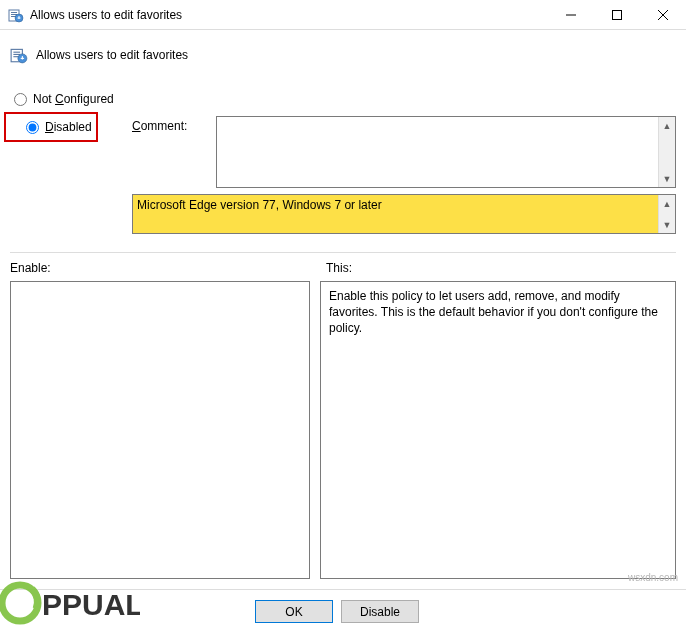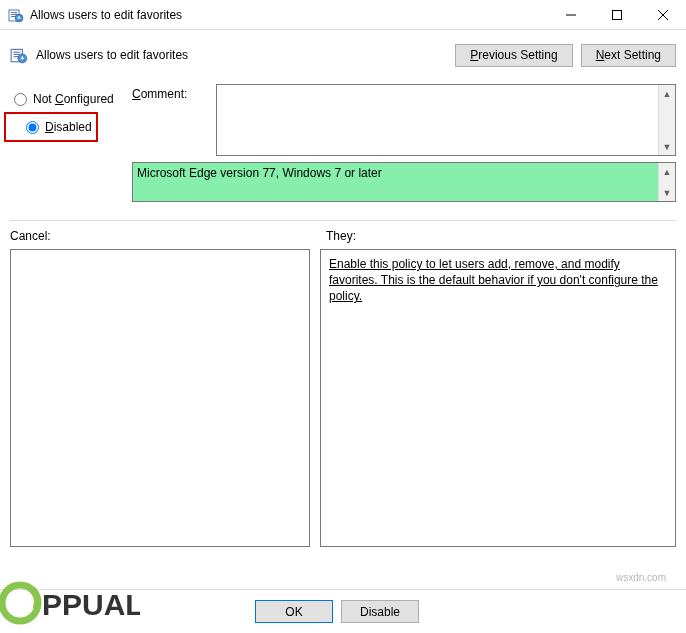--- a/index.html
+++ b/index.html
@@ -75,41 +75,41 @@
       padding: 0 4px;
       cursor: pointer;
     }
     .radio-row input { margin-right: 6px; }
     .highlight-box {
       border: 2px solid #d40000;
       margin-left: -6px;
       padding-left: 16px;
       width: 94px;
     }
-    .fields-column { flex: 1; }
+    .fields-column { flex: 1; margin-top: 32px; }
     .field-row { display: flex; margin-bottom: 6px; }
     .field-label {
       width: 84px;
       flex-shrink: 0;
       padding-top: 3px;
     }
     .multiline {
       flex: 1;
       border: 1px solid #7a7a7a;
       background: #fff;
       position: relative;
       font-family: inherit;
       font-size: 12px;
       padding: 3px 20px 3px 4px;
       resize: none;
     }
     .comment-box { height: 72px; }
     .supported-box {
       height: 40px;
-      background: #86efac;
+      background: #fde047;
       color: #000;
     }
     .scroll-col {
       position: absolute;
       right: 0; top: 0; bottom: 0;
       width: 17px;
       background: #f0f0f0;
       border-left: 1px solid #ddd;
       display: flex;
       flex-direction: column;
@@ -132,21 +132,21 @@
     .panel {
       border: 1px solid #7a7a7a;
       background: #fff;
       height: 298px;
       padding: 6px 8px;
       font-size: 12px;
       overflow: auto;
     }
     .options-panel { width: 300px; }
     .help-panel { flex: 1; line-height: 1.35; }
-    .help-panel p { margin-bottom: 12px; text-decoration: underline; }
+    .help-panel p { margin-bottom: 12px; }
     .footer {
       position: absolute;
       bottom: 0; left: 0; right: 0;
       height: 44px;
       border-top: 1px solid #ddd;
       display: flex;
       align-items: center;
       justify-content: center;
       padding-right: 12px;
       gap: 8px;
@@ -164,21 +164,21 @@
     .footer-btn.primary { border: 1px solid #0078d7; }
     .watermark-left {
       position: absolute;
       left: 0; bottom: 0;
       width: 140px; height: 64px;
       pointer-events: none;
       opacity: 0.92;
     }
     .watermark-right {
       position: absolute;
-      right: 20px; bottom: 50px;
+      right: 8px; bottom: 50px;
       font-size: 10px;
       color: #b7b7b7;
       pointer-events: none;
     }
     .u { text-decoration: underline; }
   </style>
 </head>
 <body>
 
 <div class="titlebar">
@@ -222,24 +222,20 @@
         <rect x="1" y="3" width="10" height="11" fill="#fff" stroke="#5a7aa5" stroke-width="1"></rect>
         <rect x="3" y="5" width="6" height="1" fill="#5a7aa5"></rect>
         <rect x="3" y="7" width="6" height="1" fill="#5a7aa5"></rect>
         <rect x="3" y="9" width="6" height="1" fill="#5a7aa5"></rect>
         <circle cx="11" cy="11" r="4" fill="#4a90d9" stroke="#2b5b8f" stroke-width="0.5"></circle>
         <rect x="10.5" y="9" width="1" height="3" fill="#fff"></rect>
         <rect x="9.5" y="10.5" width="3" height="1" fill="#fff"></rect>
       </svg>
     </span>
     <span class="header-title">Allows users to edit favorites</span>
-    <div class="nav-buttons">
-      <button class="nav-btn"><span class="u">P</span><span>revious Setting</span></button>
-      <button class="nav-btn"><span class="u">N</span><span>ext Setting</span></button>
-    </div>
   </div>
 
   <div class="upper-area">
     <div class="state-column">
       <label class="radio-row">
         <input type="radio" name="state" style="">
         <span>Not <span class="u">C</span>onfigured</span>
       </label>
       <div class="highlight-box">
         <label class="radio-row">
@@ -265,22 +261,22 @@
           <div class="scroll-col">
             <div class="scroll-arrow">▲</div>
             <div class="scroll-arrow">▼</div>
           </div>
         </div>
       </div>
     </div>
   </div>
 
   <div class="labels-row">
-    <div class="left-label">Cancel:</div>
-    <div>They:</div>
+    <div class="left-label">Enable:</div>
+    <div>This:</div>
   </div>
   <div class="panels-row">
     <div class="panel options-panel"></div>
     <div class="panel help-panel">
       <p>Enable this policy to let users add, remove, and modify favorites. This is the default behavior if you don't configure the policy.</p>
     </div>
   </div>
 </div>
 
 <div class="footer">

